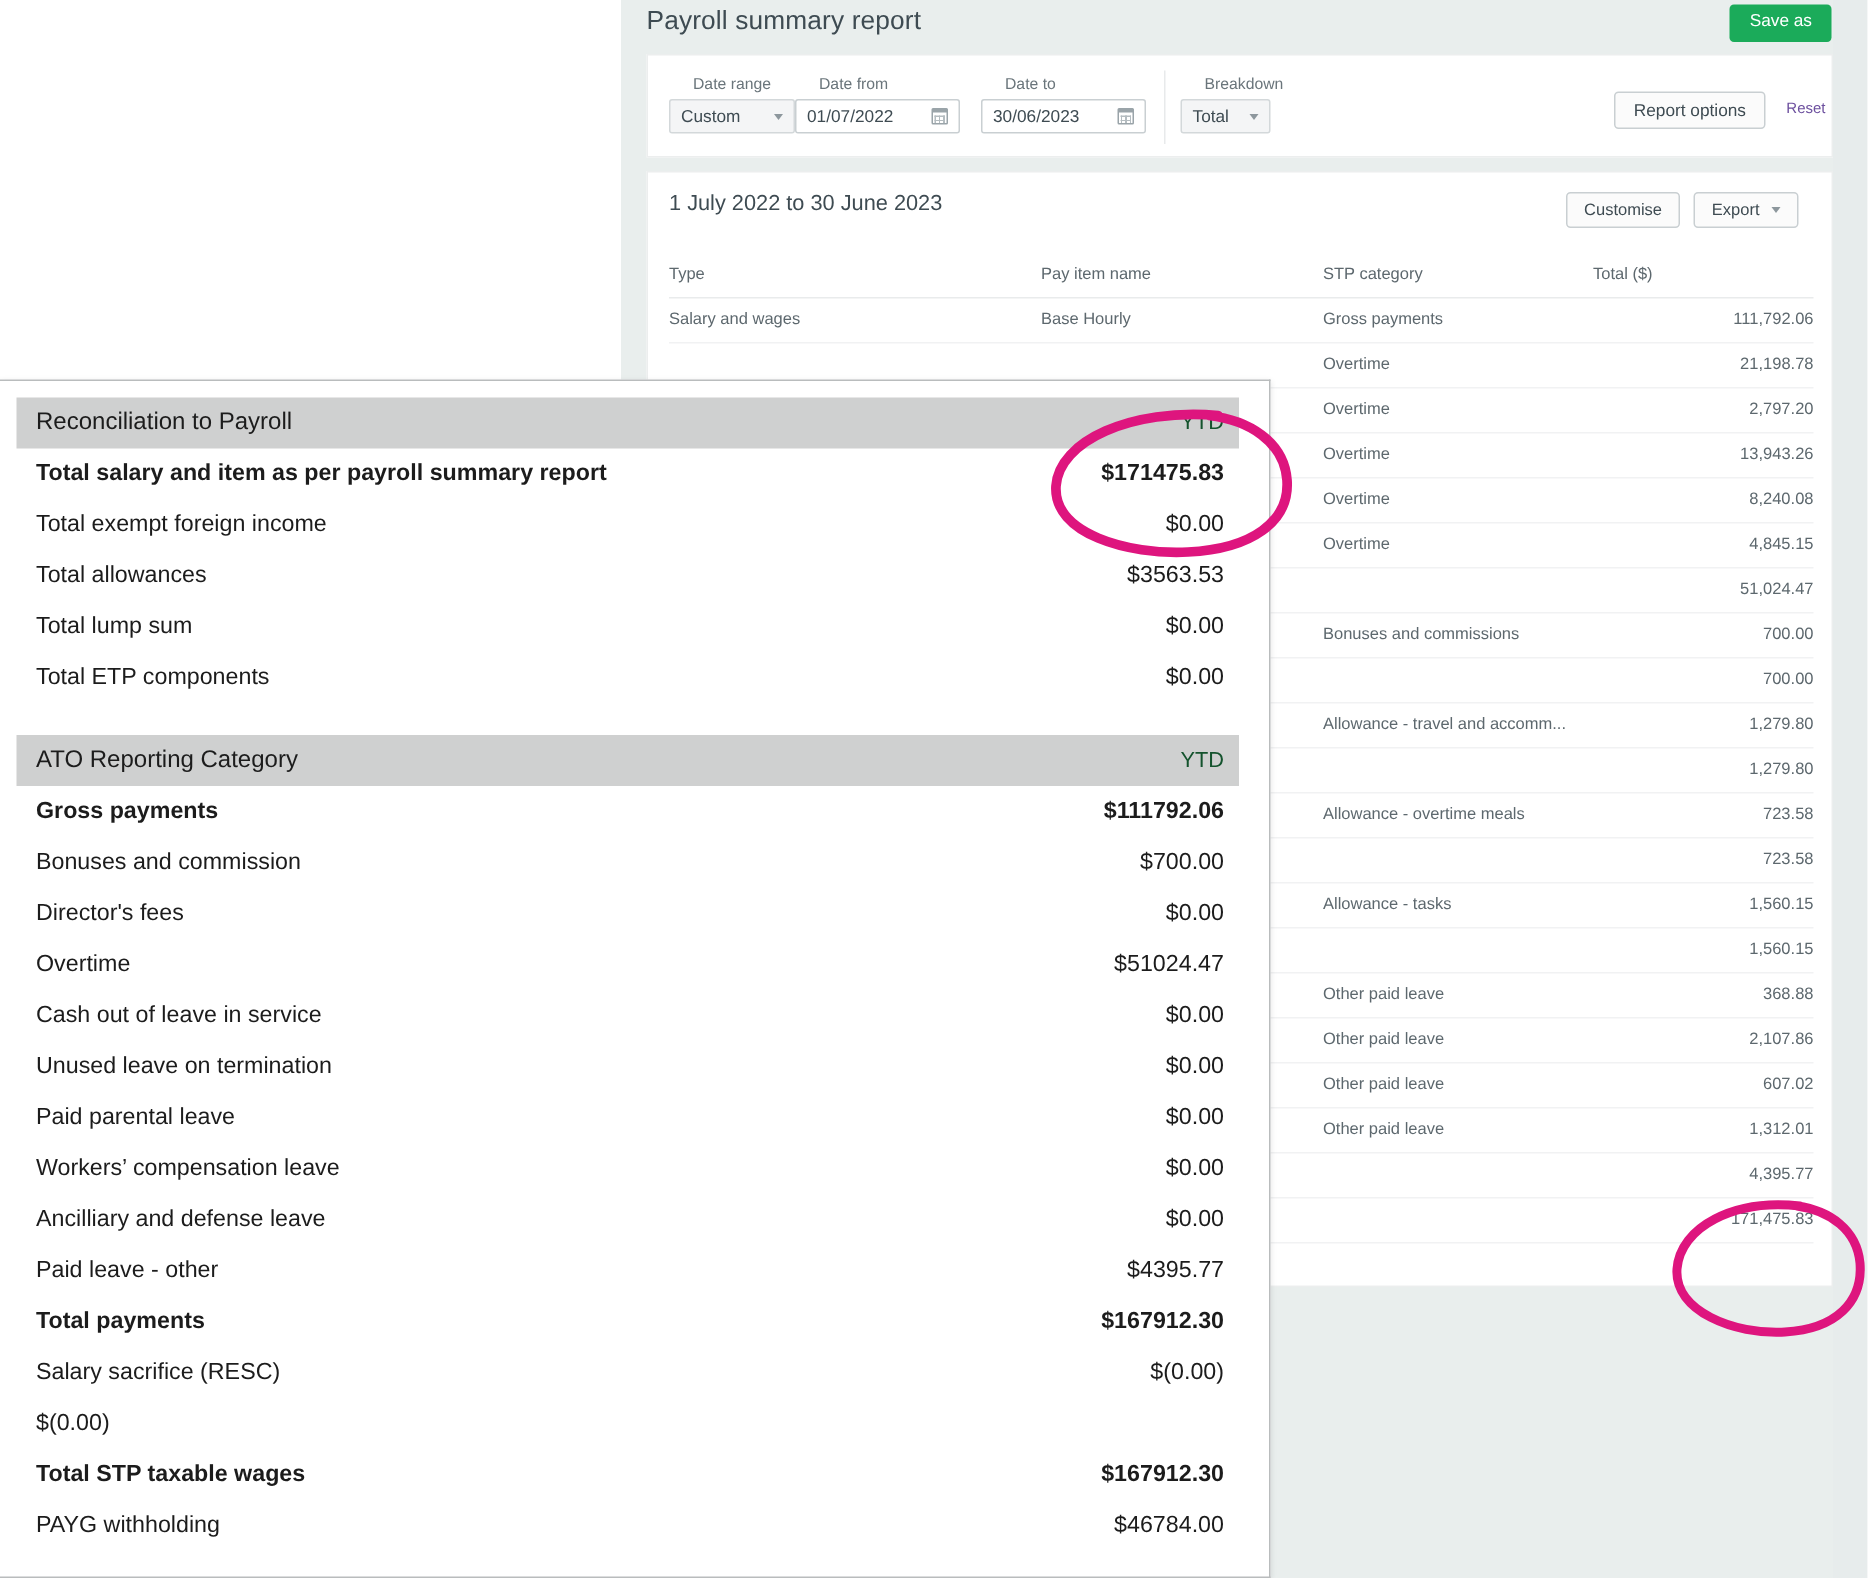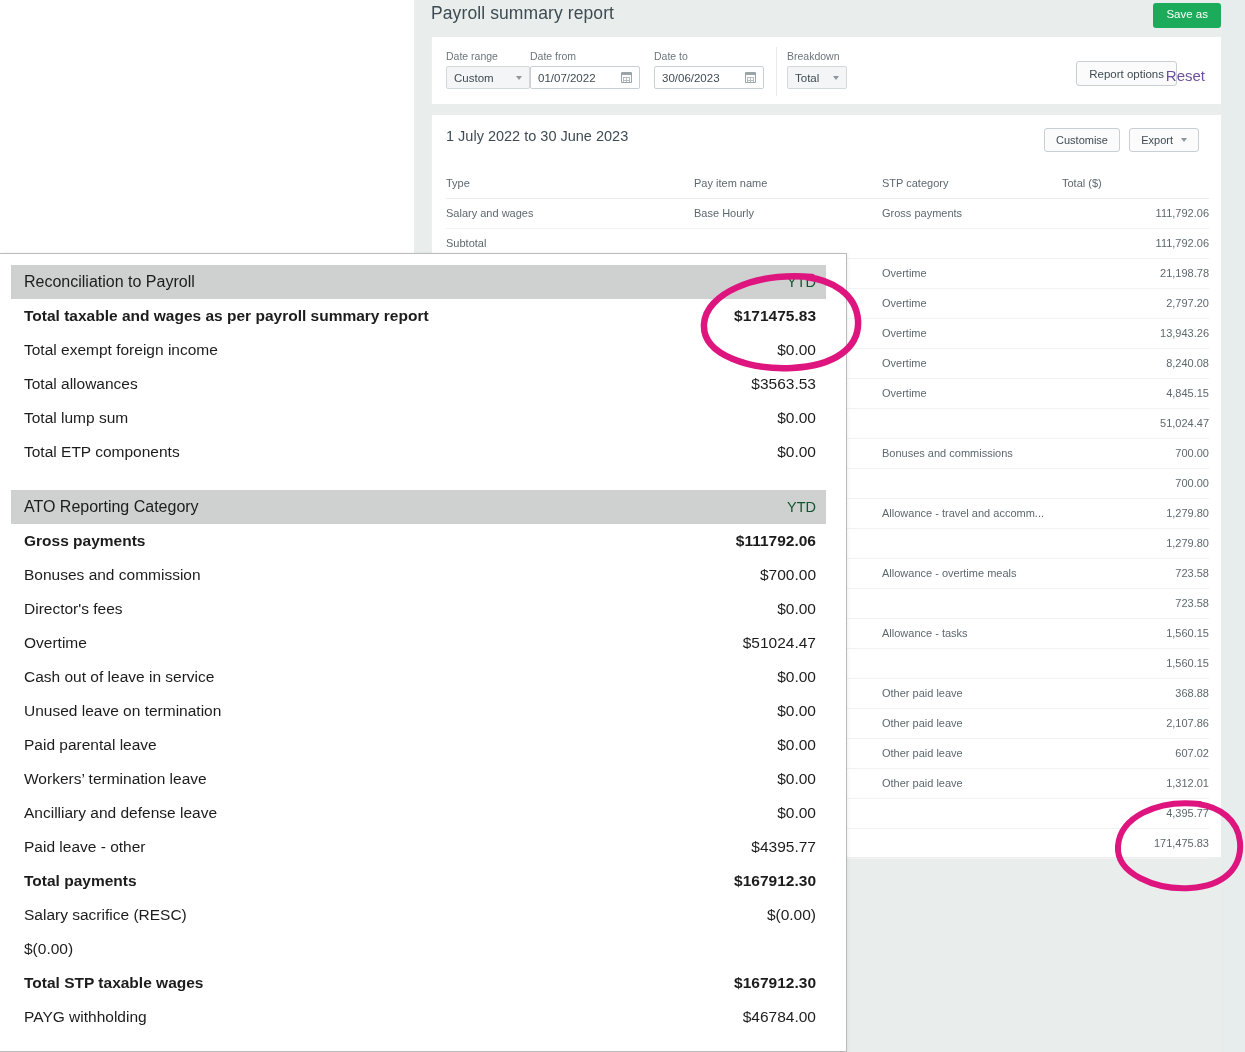--- a/index.html
+++ b/index.html
@@ -35,20 +35,21 @@
 
   
   .filter-card {
     position: absolute; left: 17px; top: 36px; width: 791px; height: 69px;
     background: #ffffff; border: 1px solid #eceeee;
   }
   .field { position: absolute; }
   .field-label {
     font-size: 10.5px; color: #6a757b; display: block; margin-bottom: 4px;
     white-space: nowrap;
+    margin-left: 16px;
   }
   .ctrl {
     height: 23px; background: #ffffff; border: 1px solid #c9cfd2;
     border-radius: 2px; font-size: 11.5px; color: #3e4b52;
     display: flex; align-items: center; position: relative;
     padding: 0 7px; cursor: pointer;
   }
   .ctrl.select { background: #f4f5f6; border-color: #d3d8da; }
   .caret {
     margin-left: auto; width: 0; height: 0;
@@ -72,22 +73,22 @@
     background: #e8eaeb;
   }
   .report-options-btn {
     position: absolute; right: 44px; top: 24px;
     height: 25px; padding: 0 12px;
     background: #fbfbfb; border: 1px solid #c9cfd2; border-radius: 3px;
     font-size: 11.5px; color: #3e4b52; cursor: pointer;
     display: flex; align-items: center;
   }
   .reset-link {
-    position: absolute; right: 16px; top: 30px;
-    font-size: 15px; color: #6c4f9e; cursor: pointer;
+    position: absolute; right: 4px; top: 30px;
+    font-size: 10px; color: #6c4f9e; cursor: pointer;
   }
 
   
   .results-card {
     position: absolute; left: 17px; top: 114px; width: 791px; height: 744px;
     background: #ffffff; border: 1px solid #eceeee;
   }
   .results-period {
     position: absolute; left: 14px; top: 13px;
     font-size: 14.5px; color: #3e4b52;
@@ -216,26 +217,20 @@
           </tr>
         </thead>
         <tbody id="report-body">
             <tr>
               <td class="c-type">Salary and wages</td>
               <td class="c-item">Base Hourly</td>
               <td class="c-stp">Gross payments</td>
               <td class="c-total">111,792.06</td>
             </tr>
             <tr>
-              <td class="c-type">Subtotal</td>
-              <td class="c-item"></td>
-              <td class="c-stp"></td>
-              <td class="c-total">111,792.06</td>
-            </tr>
-            <tr>
               <td class="c-type"></td>
               <td class="c-item"></td>
               <td class="c-stp">Overtime</td>
               <td class="c-total">21,198.78</td>
             </tr>
             <tr>
               <td class="c-type"></td>
               <td class="c-item"></td>
               <td class="c-stp">Overtime</td>
               <td class="c-total">2,797.20</td>
@@ -354,21 +349,21 @@
   </div>
 
   <div class="overlay">
 
     <div class="ov-band">
       <span class="ttl">Reconciliation to Payroll</span>
       <span class="ytd">YTD</span>
     </div>
     <div class="ov-rows" id="recon-rows">
         <div class="ov-row bold">
-          <span class="lbl">Total taxable and wages as per payroll summary report</span>
+          <span class="lbl">Total salary and item as per payroll summary report</span>
           <span class="val">$171475.83</span>
         </div>
         <div class="ov-row">
           <span class="lbl">Total exempt foreign income</span>
           <span class="val">$0.00</span>
         </div>
         <div class="ov-row">
           <span class="lbl">Total allowances</span>
           <span class="val">$3563.53</span>
         </div>
@@ -411,21 +406,21 @@
         </div>
         <div class="ov-row">
           <span class="lbl">Unused leave on termination</span>
           <span class="val">$0.00</span>
         </div>
         <div class="ov-row">
           <span class="lbl">Paid parental leave</span>
           <span class="val">$0.00</span>
         </div>
         <div class="ov-row">
-          <span class="lbl">Workers’ termination leave</span>
+          <span class="lbl">Workers’ compensation leave</span>
           <span class="val">$0.00</span>
         </div>
         <div class="ov-row">
           <span class="lbl">Ancilliary and defense leave</span>
           <span class="val">$0.00</span>
         </div>
         <div class="ov-row">
           <span class="lbl">Paid leave - other</span>
           <span class="val">$4395.77</span>
         </div>

